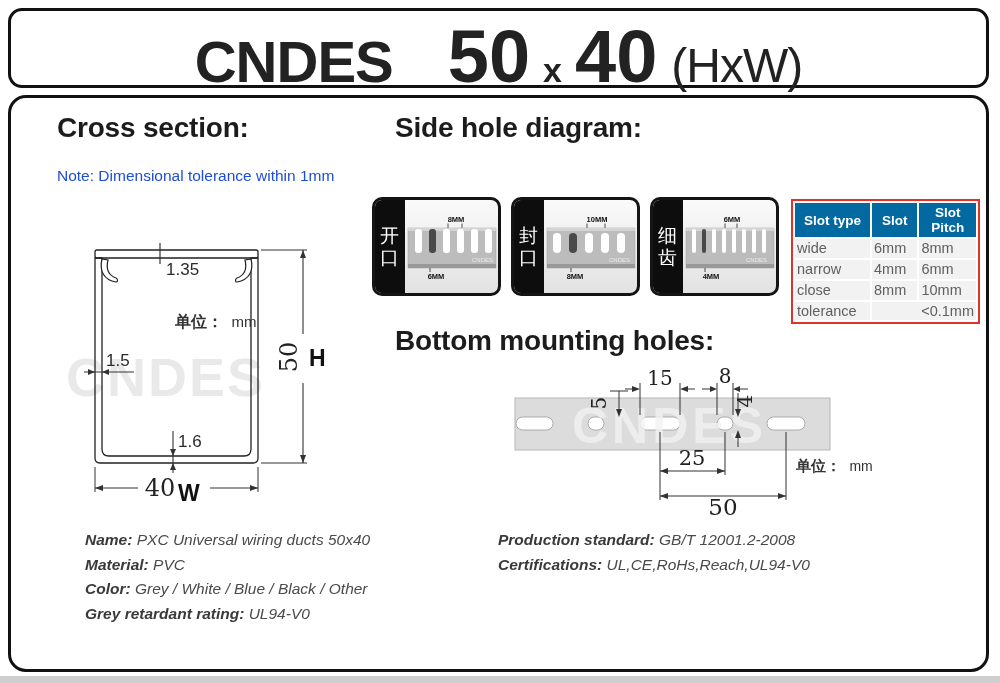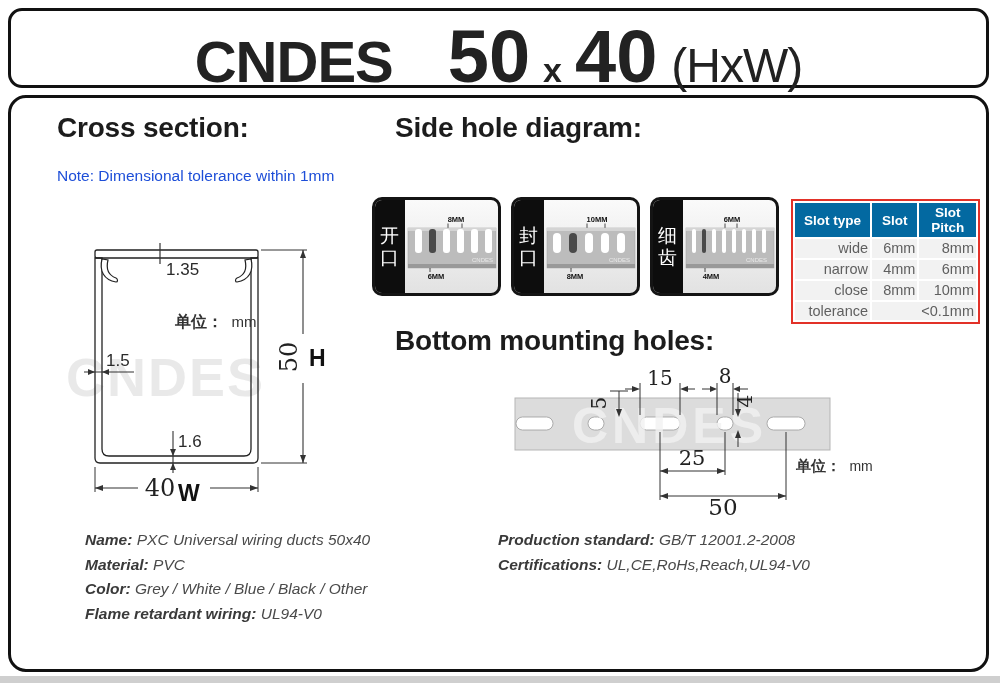--- a/index.html
+++ b/index.html
@@ -21,21 +21,21 @@
   .note .l2{margin-left:42px;}
   .figure{position:absolute;top:99px;width:123px;height:93px;border:3px solid #141414;
       border-radius:10px;overflow:hidden;display:flex;
       background:linear-gradient(180deg,#fafafa,#e2e2e2);}
   .band{width:30px;background:#0d0d0d;color:#fff;display:flex;align-items:center;justify-content:center;}
   .band-label{width:1.05em;font-size:19px;font-weight:400;line-height:1.15;word-break:break-all;}
   .fig-main{flex:1;display:flex;align-items:center;justify-content:center;}
   .slot-table{position:absolute;left:780px;top:101px;width:189px;
       border:2px solid #e23128;border-collapse:separate;border-spacing:2px;background:#fff;}
   .slot-table th{background:#0369a1;color:#fff;font-size:13.5px;font-weight:700;padding:2px 2px;}
-  .slot-table td{background:#f2f2f2;color:#5f5f5f;font-size:14.5px;text-align:right;padding:0 2px;line-height:1.3;}
+  .slot-table td{background:#f2f2f2;color:#5f5f5f;font-size:14.5px;text-align:left;padding:0 2px;line-height:1.3;}
   .slot-table td.tol-val{text-align:right;padding-left:8px;}
   .specs{position:absolute;font-size:15.5px;line-height:24.6px;color:#4a4a4a;font-style:italic;}
   .specs .lbl{font-weight:700;color:#3a3a3a;}
   .specs-left{left:74px;top:430px;}
   .specs-right{left:487px;top:430px;}
   svg text{font-family:"Liberation Sans",sans-serif;}
   .dim-serif{font-family:"DejaVu Serif",serif;}
 </style>
 </head>
 <body>
@@ -269,21 +269,21 @@
     <text x="316" y="118">
       <tspan font-size="15" font-weight="700" fill="#333">单位：</tspan>
       <tspan font-size="14" fill="#333" dx="4">mm</tspan>
     </text>
   </svg>
 
   <div class="specs specs-left">
     <div><span class="lbl">Name:</span> <span>PXC Universal wiring ducts 50x40</span></div>
     <div><span class="lbl">Material:</span> <span>PVC</span></div>
     <div><span class="lbl">Color:</span> <span>Grey / White / Blue / Black / Other</span></div>
-    <div><span class="lbl">Flame retardant wiring:</span> <span>UL94-V0</span></div>
+    <div><span class="lbl">Grey retardant rating:</span> <span>UL94-V0</span></div>
   </div>
   <div class="specs specs-right">
     <div><span class="lbl">Production standard:</span> <span>GB/T 12001.2-2008</span></div>
     <div><span class="lbl">Certifications:</span> <span>UL,CE,RoHs,Reach,UL94-V0</span></div>
   </div>
 
 </div>
 
 <div class="bottom-strip"></div>
 

